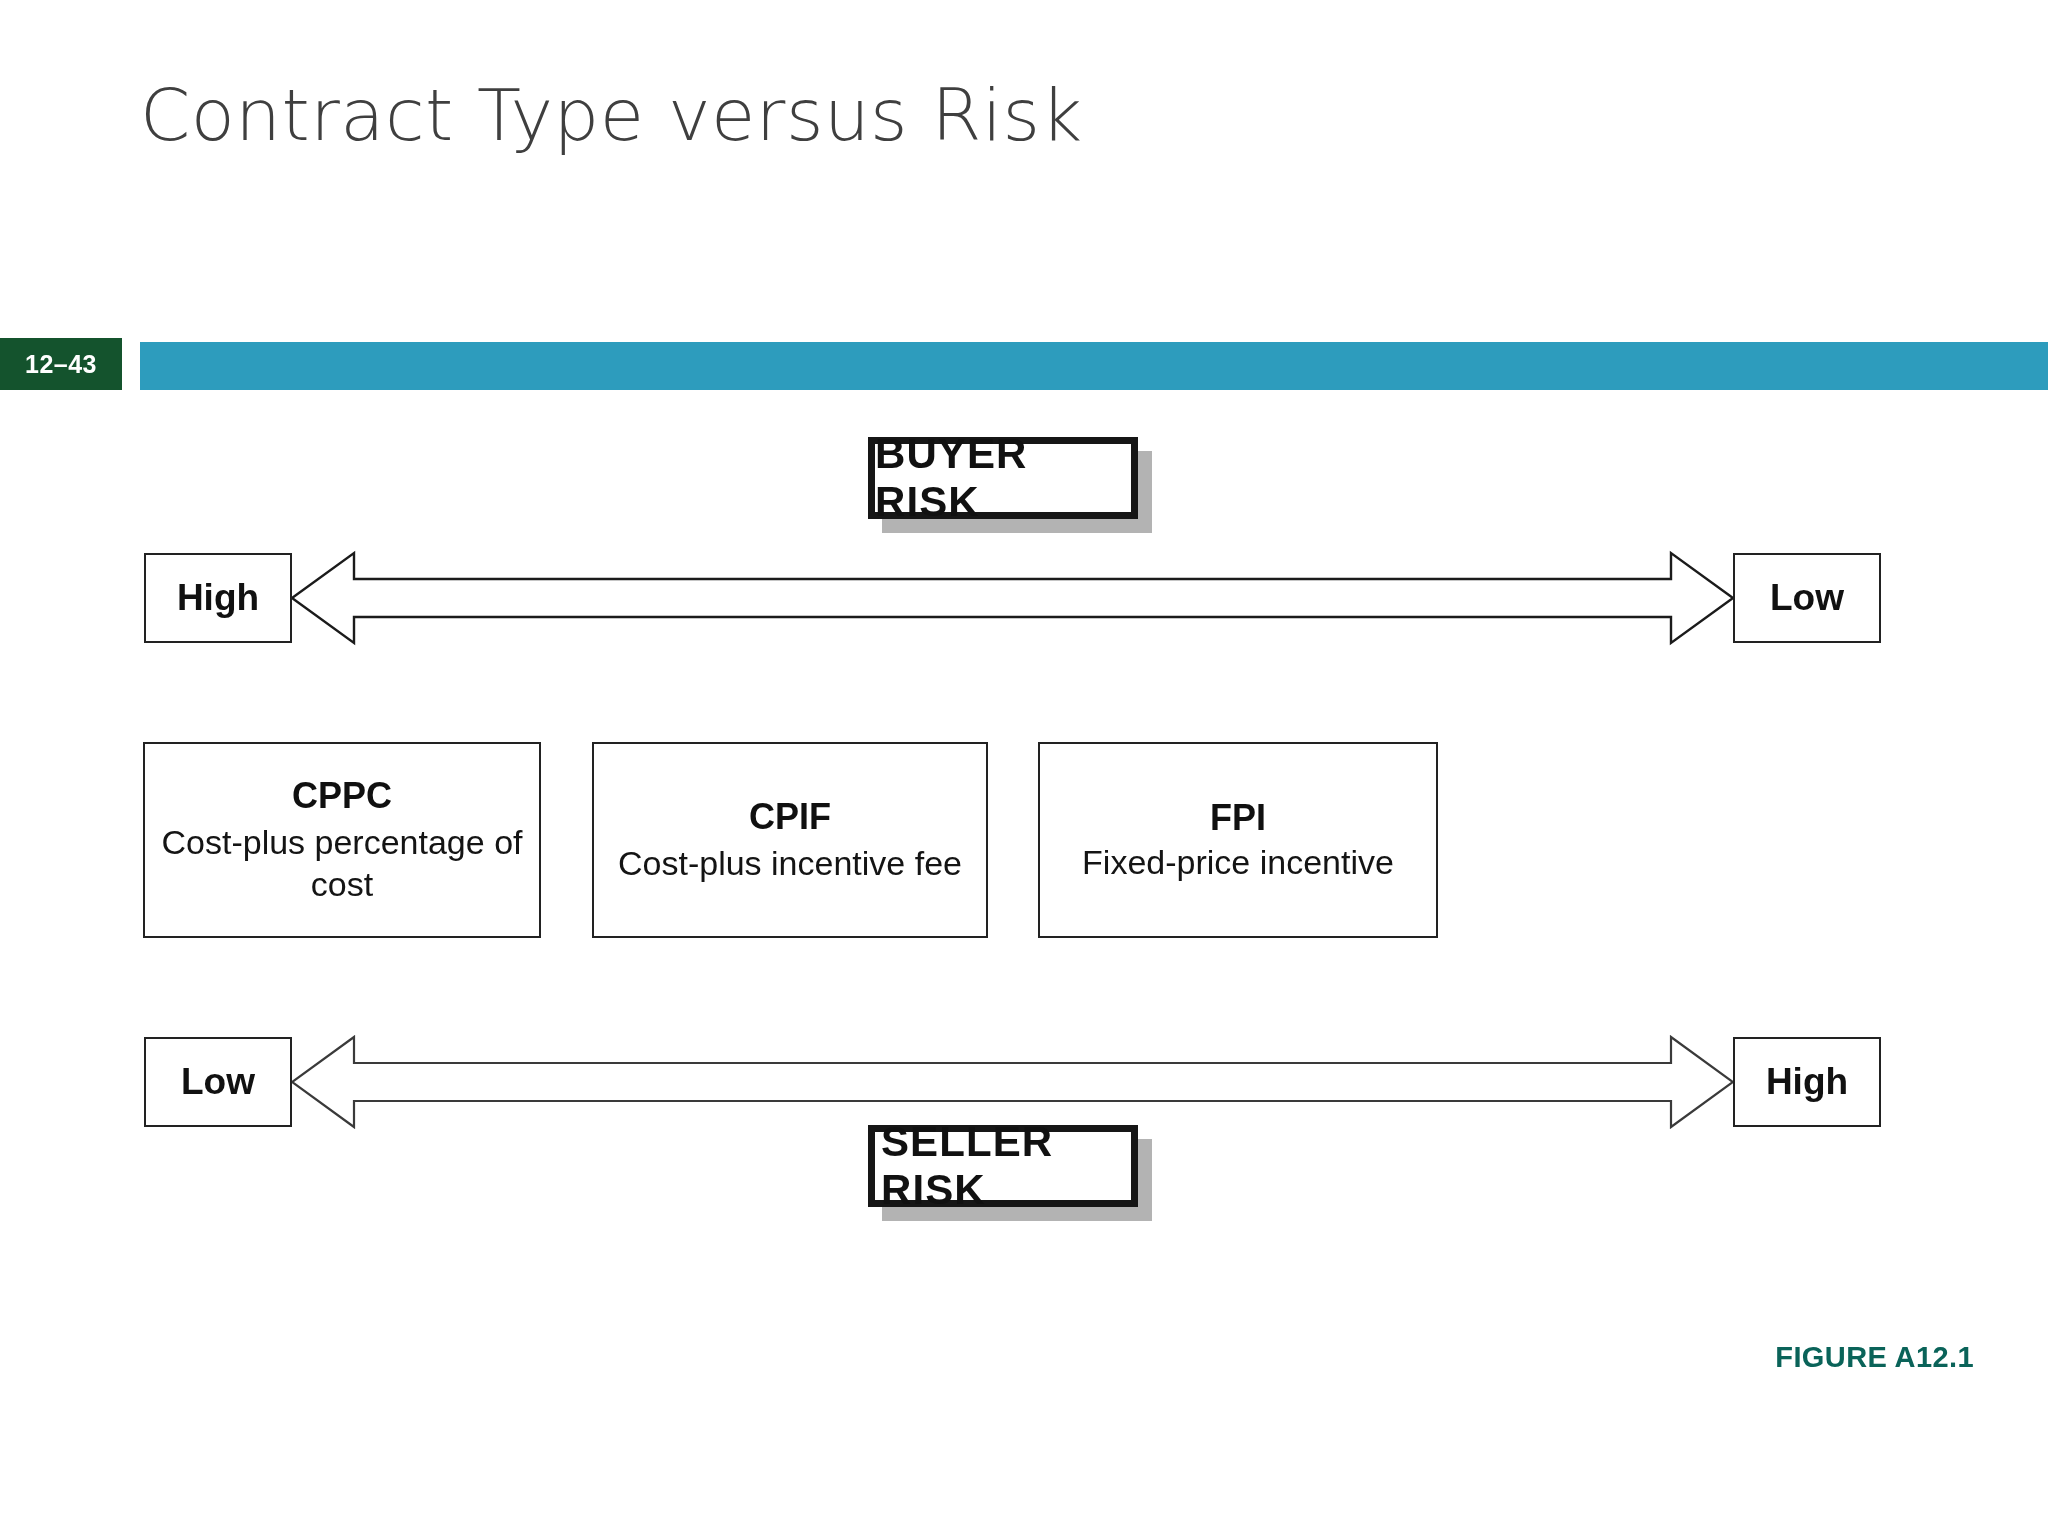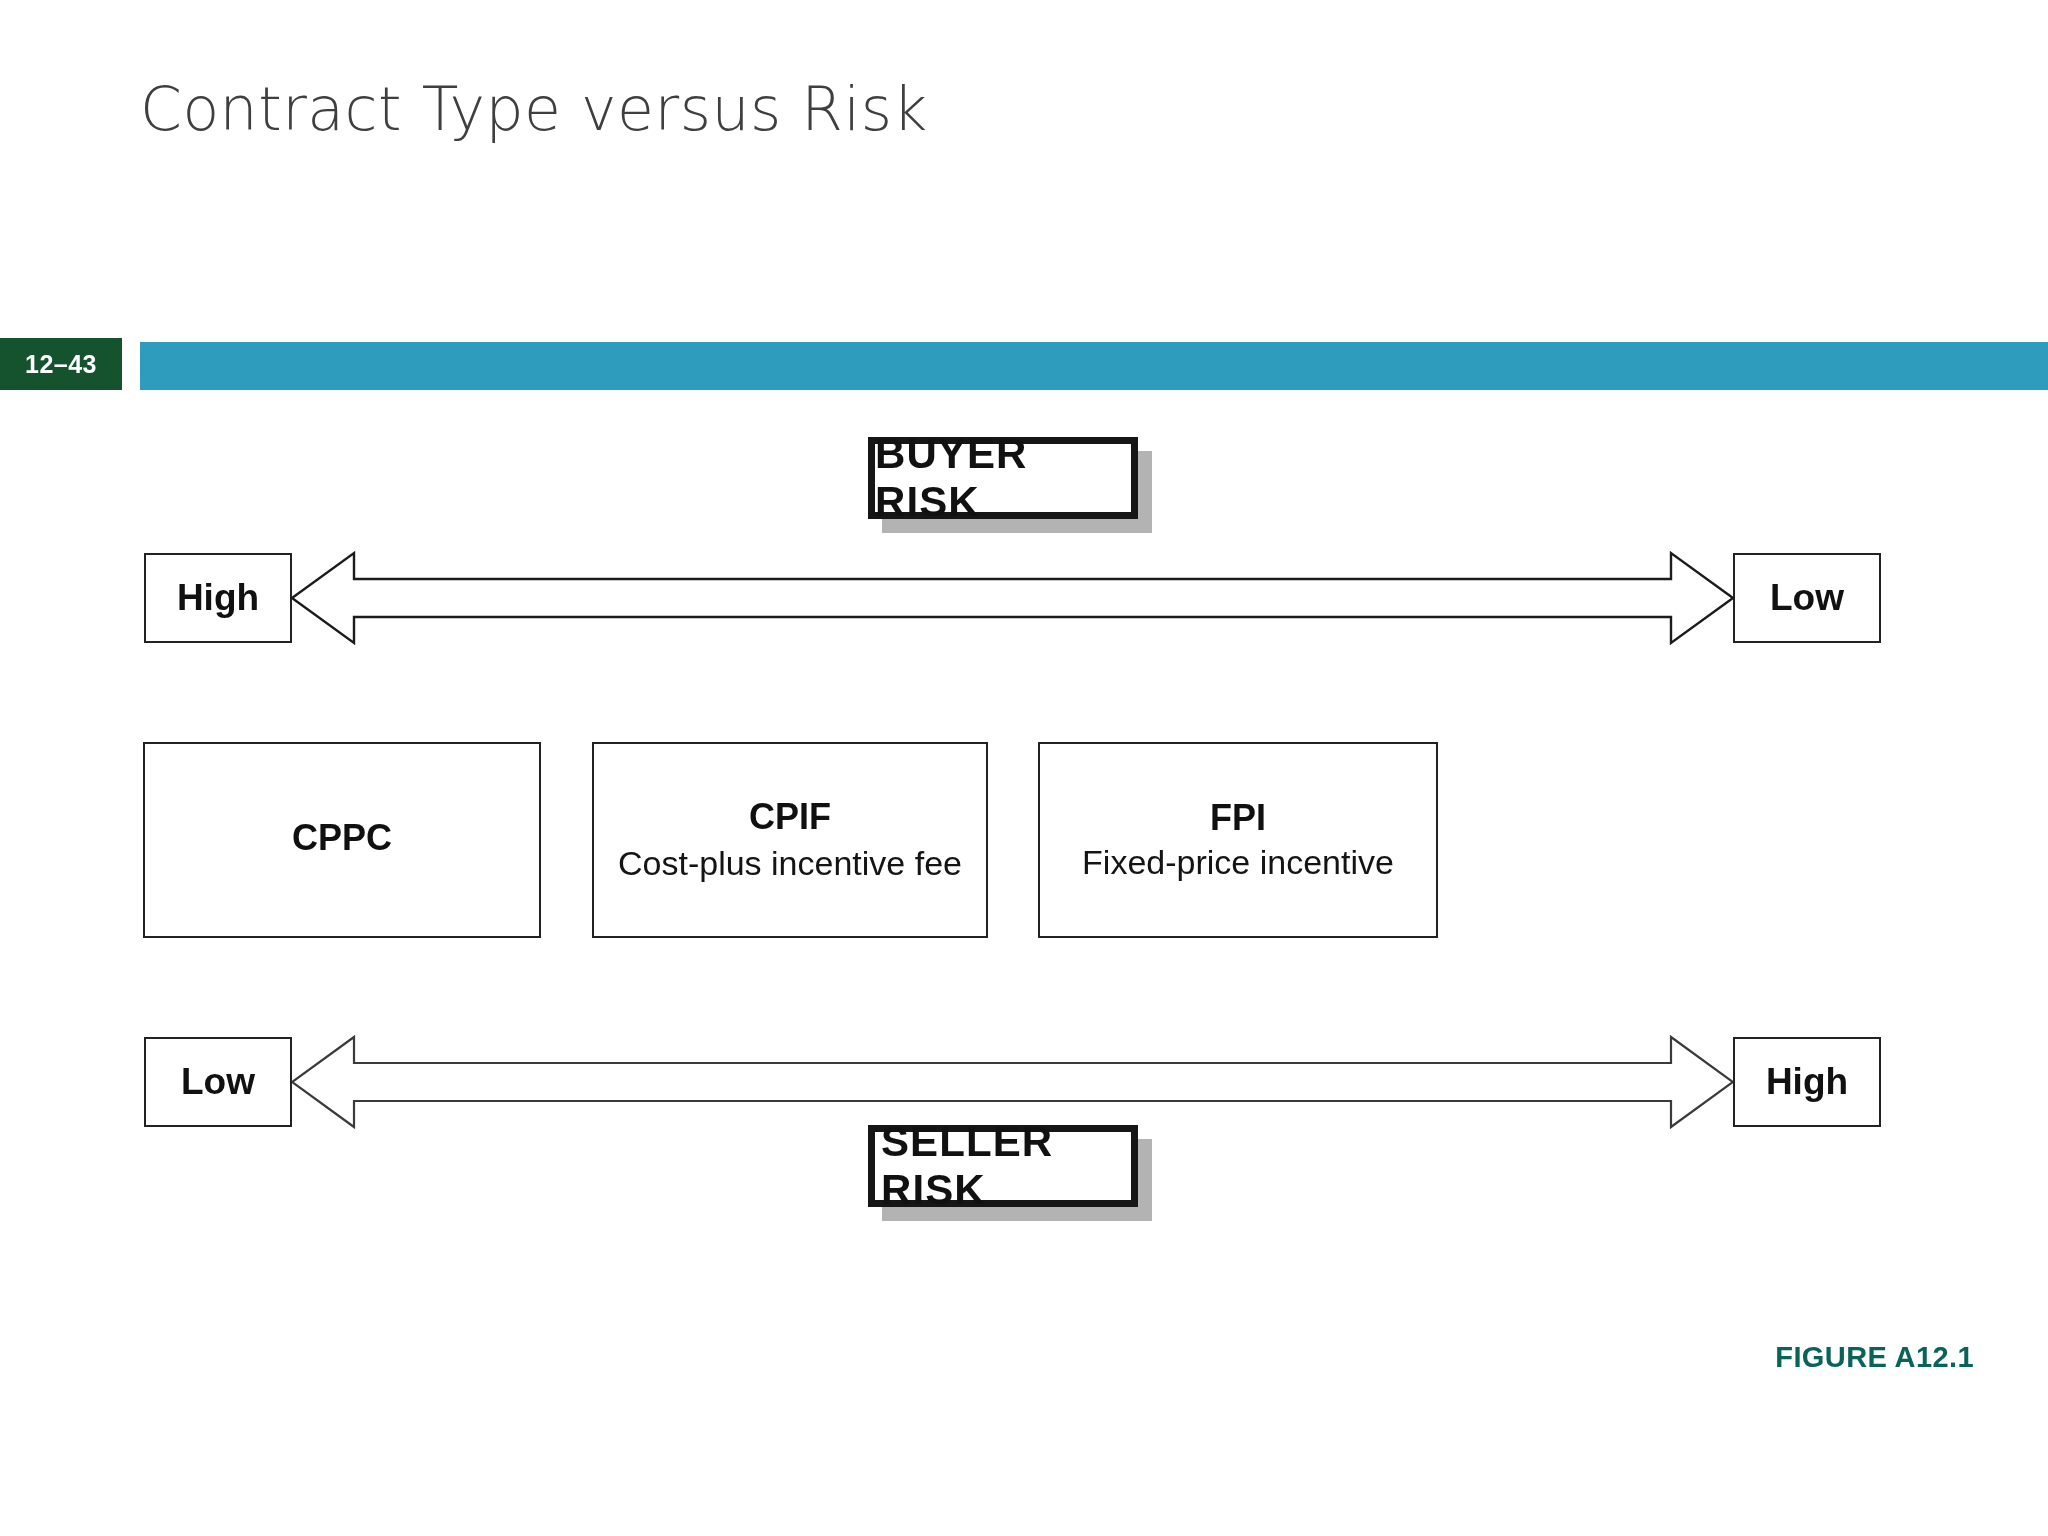--- a/index.html
+++ b/index.html
@@ -16,21 +16,21 @@
     font-family: "Liberation Sans", sans-serif;
     -webkit-font-smoothing: antialiased;
   }
 
   
   #slide-title {
     position: absolute;
     left: 140px;
     top: 78px;
     font-family: "DejaVu Sans", sans-serif;
-    font-size: 60px;
+    font-size: 72px;
     font-weight: 300;
     letter-spacing: 0.5px;
     color: #3f3f3f;
     white-space: nowrap;
     line-height: 1.05;
   }
 
   
   #slide-number-badge {
     position: absolute;
@@ -178,20 +178,21 @@
   <div id="buyer-high-box" class="endpoint-box">High</div>
 
   <svg id="buyer-risk-arrow" class="risk-arrow" viewBox="0 0 1441 100" preserveAspectRatio="none">
     <polygon points="0,50 62,5 62,31 1379,31 1379,5 1441,50 1379,95 1379,69 62,69 62,95" fill="#ffffff" stroke="#1b1b1b" stroke-width="2.4" stroke-linejoin="miter" vector-effect="non-scaling-stroke"></polygon>
   </svg>
 
   <div id="buyer-low-box" class="endpoint-box">Low</div>
 
   <div id="contract-box-0" class="contract-box">
     <div class="contract-code">CPPC</div>
+    <div class="contract-desc">Cost-plus percentage of cost</div>
   </div>
 
   <div id="contract-box-1" class="contract-box">
     <div class="contract-code">CPIF</div>
     <div class="contract-desc">Cost-plus incentive fee</div>
   </div>
 
   <div id="contract-box-2" class="contract-box">
     <div class="contract-code">FPI</div>
     <div class="contract-desc">Fixed-price incentive</div>

